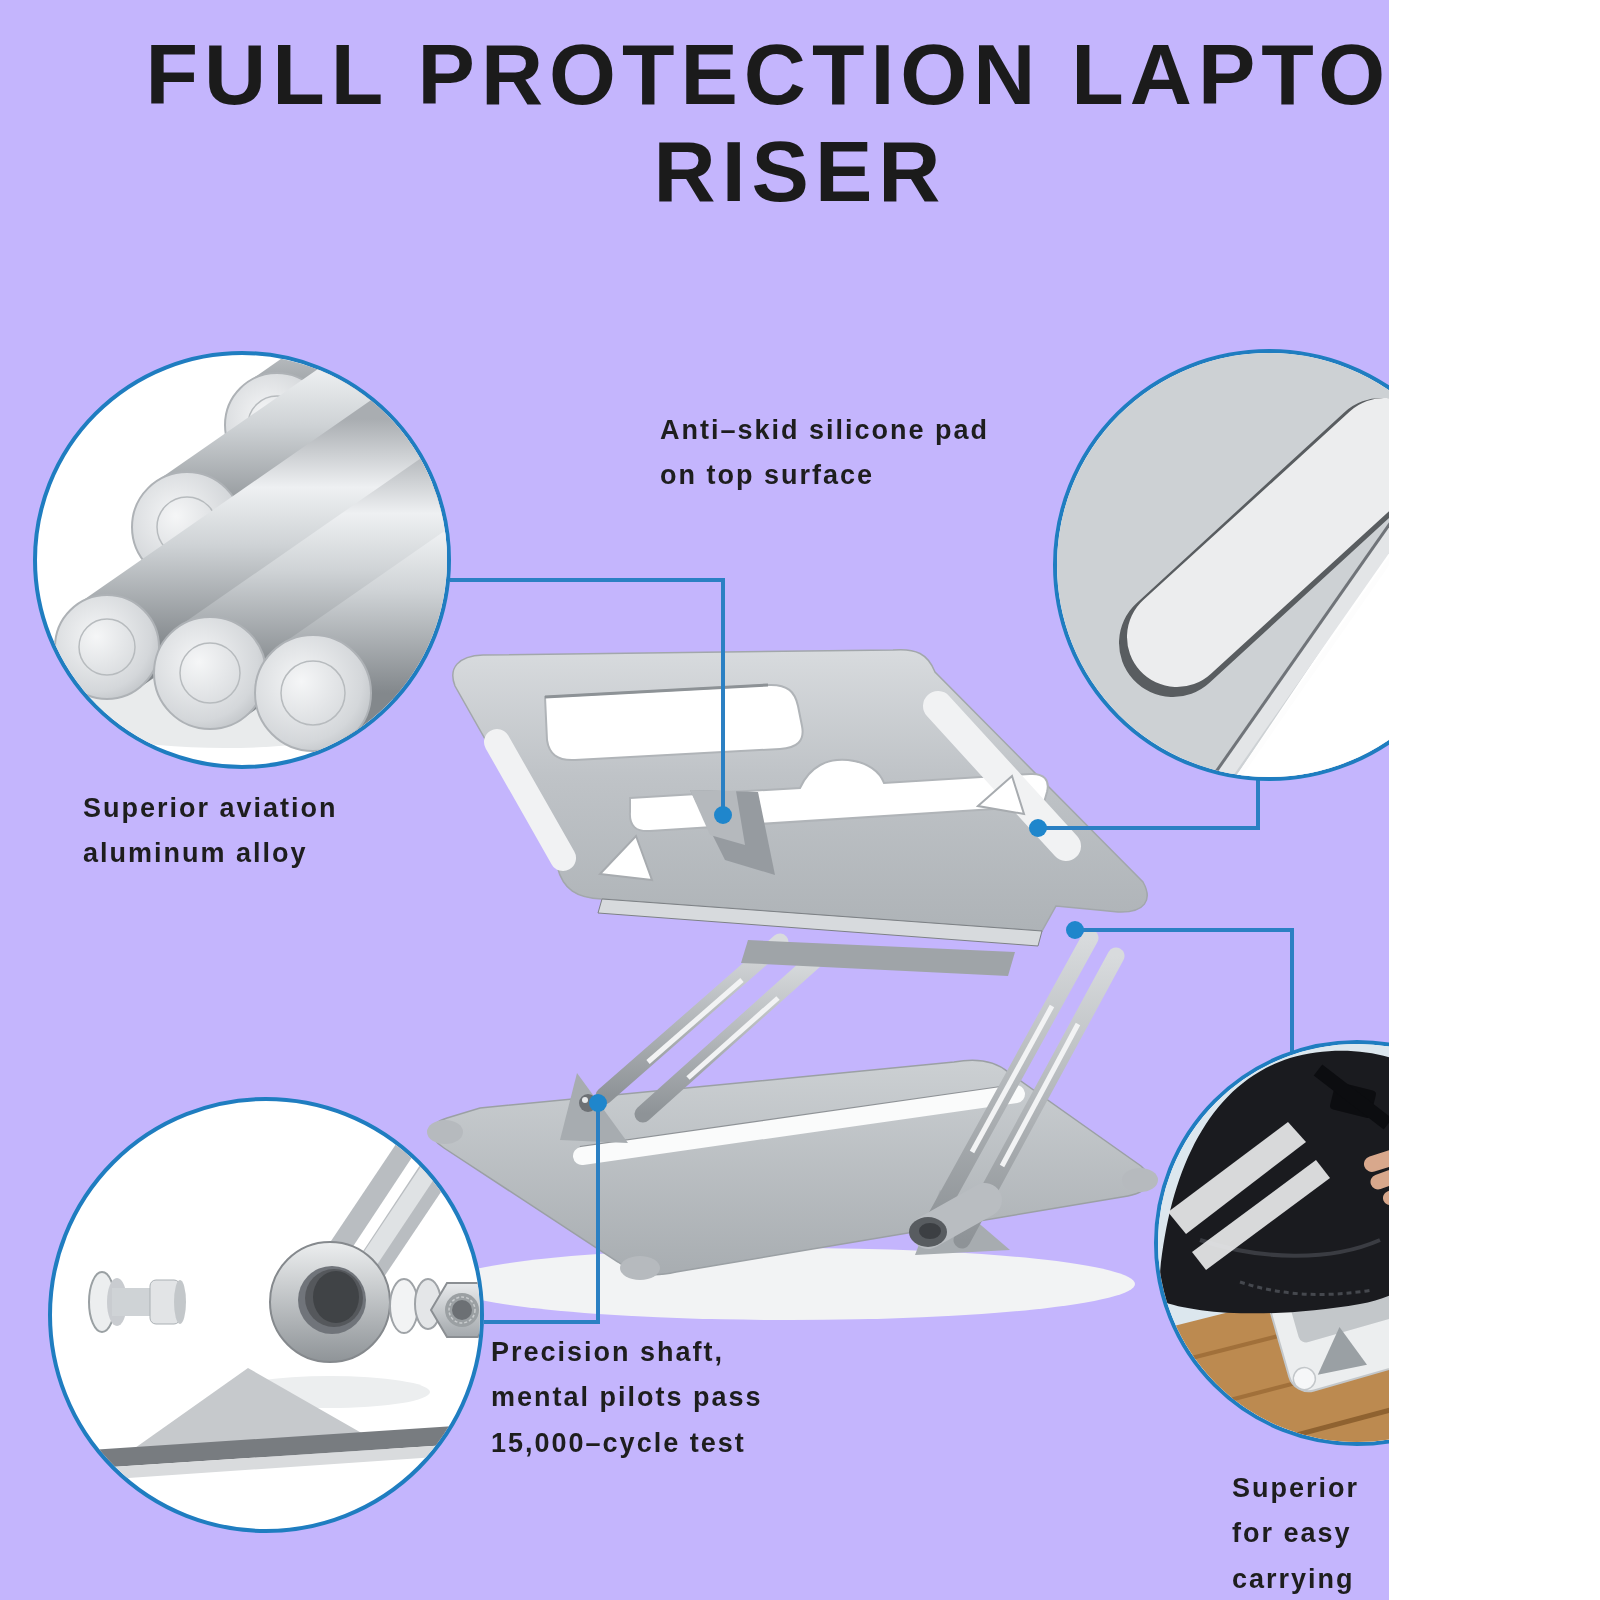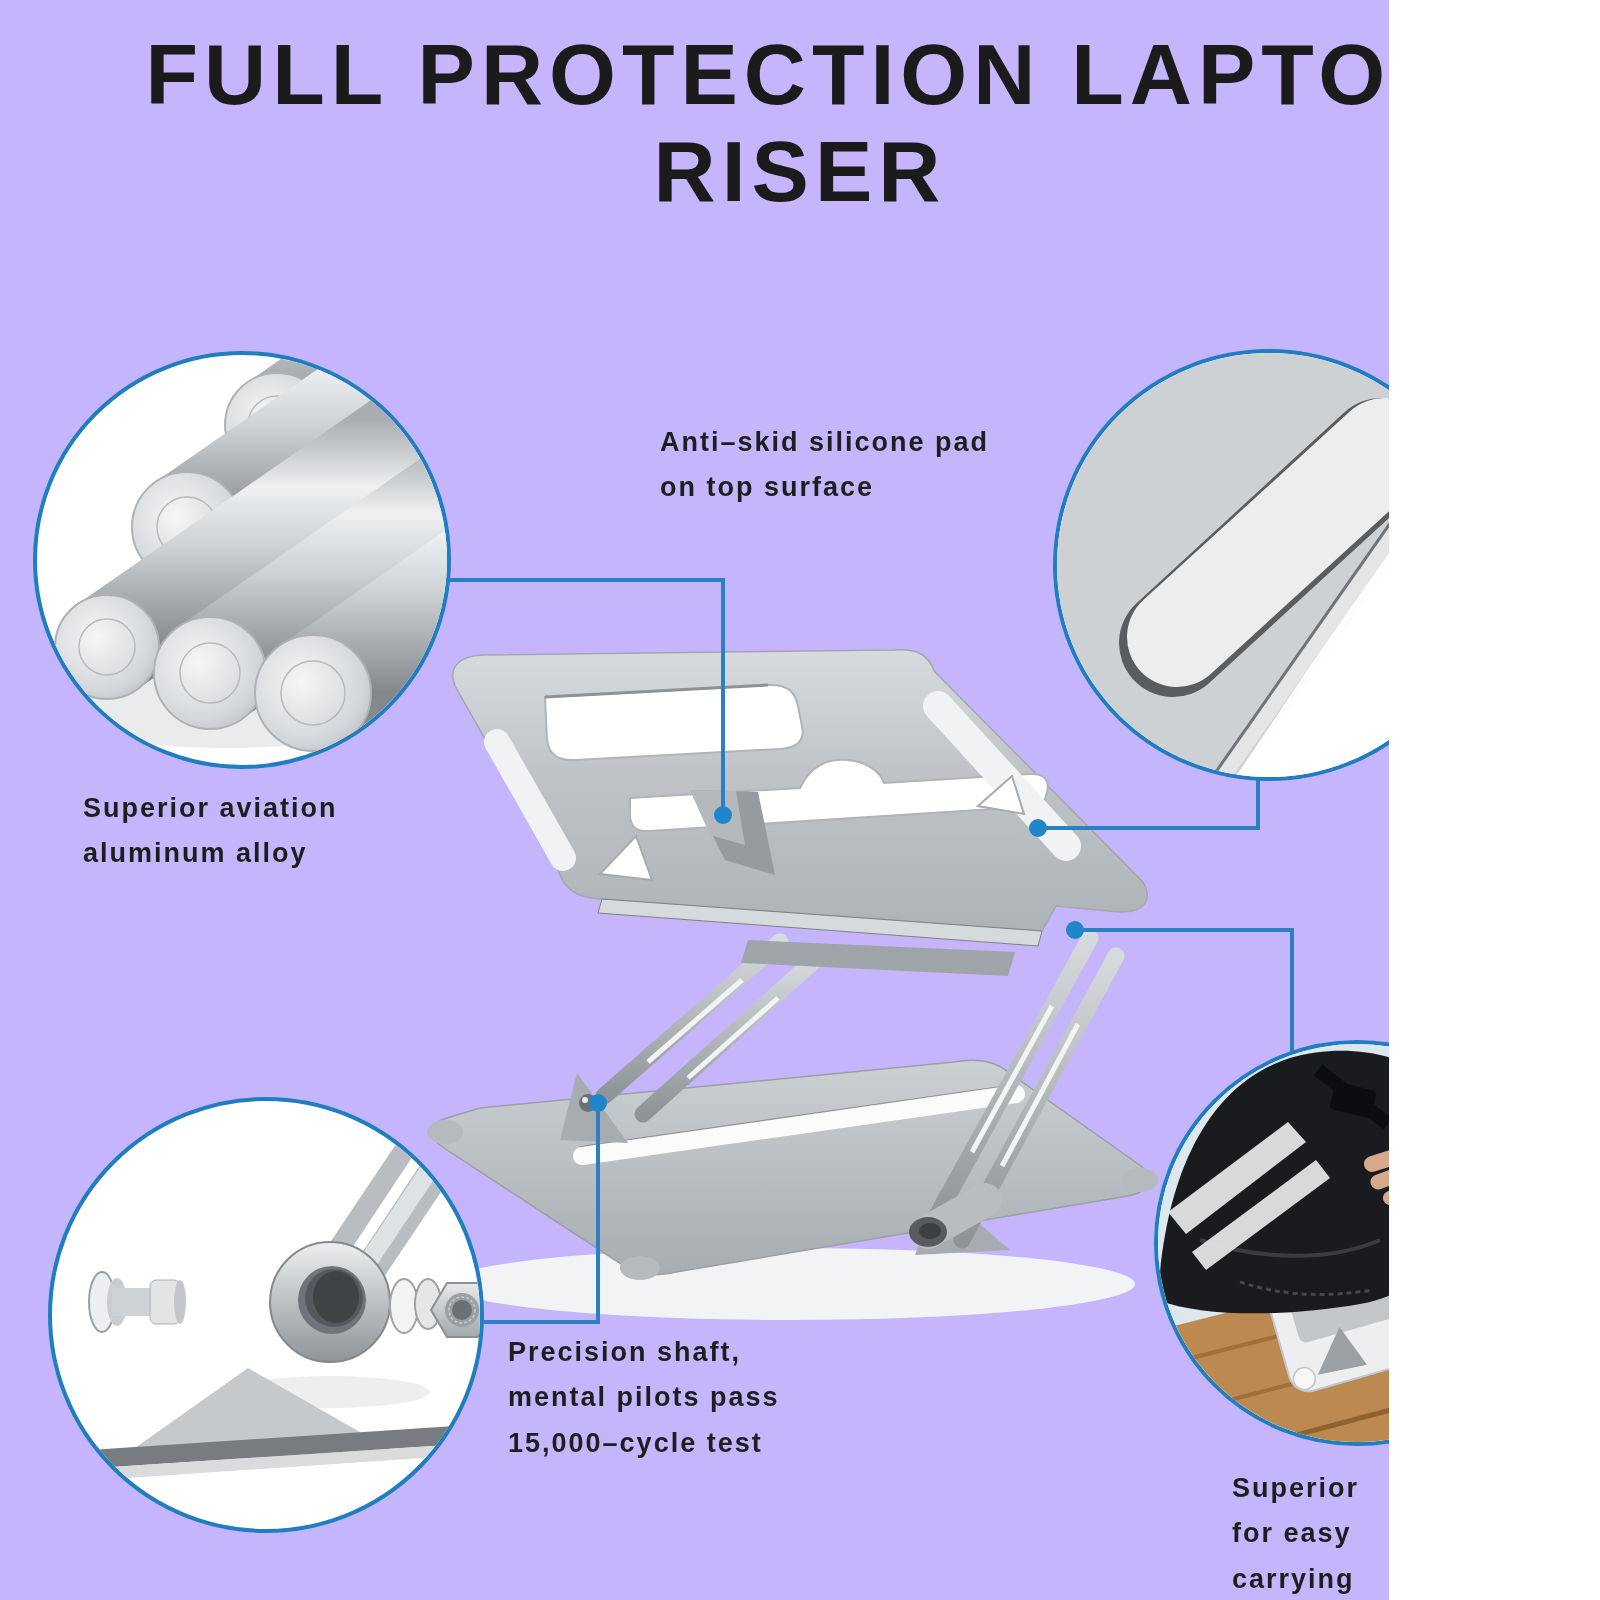--- a/index.html
+++ b/index.html
@@ -3,23 +3,23 @@
 <meta charset="utf-8">
 <style>
   html,body{margin:0;padding:0;background:#ffffff;}
   .canvas{position:relative;width:1389px;height:1600px;background:#c4b5fd;overflow:hidden;
           font-family:"Liberation Sans", sans-serif;}
   .page-title{position:absolute;top:26px;left:0;width:1600px;text-align:center;
           font-size:86px;font-weight:bold;letter-spacing:6px;line-height:1.13;
           color:#1b1b1b;white-space:pre-line;}
   .feature{position:absolute;font-size:27px;font-weight:bold;letter-spacing:2px;
           line-height:1.68;color:#1e1e1e;white-space:pre-line;}
-  #f-antiskid{left:660px;top:420px;}
+  #f-antiskid{left:660px;top:408px;}
   #f-aluminum{left:83px;top:786px;}
-  #f-precision{left:508px;top:1330px;}
+  #f-precision{left:491px;top:1330px;}
   #f-foldable{left:1232px;top:1466px;}
   .circle{position:absolute;border-radius:50%;border:4px solid #1f7dc0;overflow:hidden;
           background:#ffffff;box-sizing:border-box;z-index:3;}
   #c-rods {left:33px;  top:351px;  width:418px;height:418px;}
   #c-pad  {left:1053px;top:349px;  width:432px;height:432px;}
   #c-hinge{left:48px;  top:1097px; width:436px;height:436px;}
   #c-photo{left:1154px;top:1040px; width:406px;height:406px;}
   .circle svg{display:block;width:100%;height:100%;}
   #product-svg{position:absolute;left:0;top:0;z-index:1;}
 </style>

